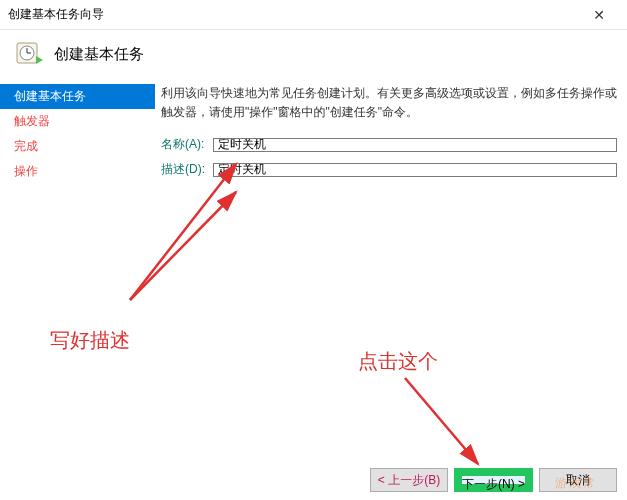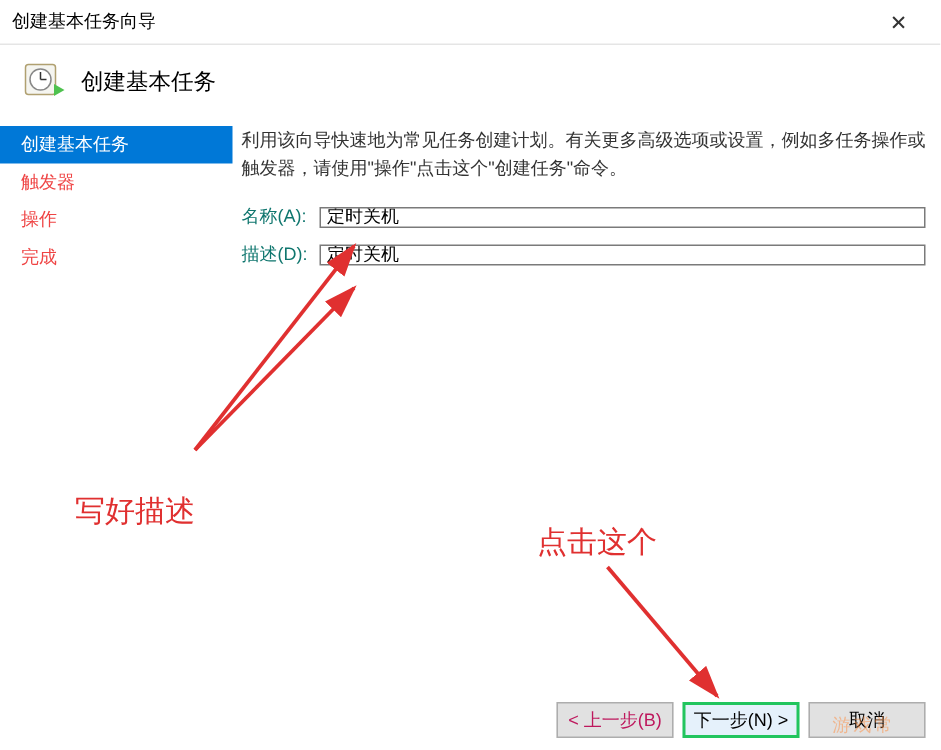--- a/index.html
+++ b/index.html
@@ -15,21 +15,21 @@
 .sidebar .step { padding: 4px 14px; font-size: 12px; color: #ef4444; cursor: pointer; }
 .sidebar .step.active { background: #0078d7; color: #fff; }
 .main { flex: 1; padding: 0 10px 0 6px; }
 .intro { font-size: 12px; color: #333; line-height: 1.6; margin-bottom: 14px; }
 .form-row { display: flex; align-items: center; margin-bottom: 8px; }
 .form-row label { width: 52px; font-size: 12px; color: #0f766e; }
 .form-row input { flex: 1; height: 14px; border: 1px solid #7a7a7a; padding: 0 4px; font-size: 12px; font-family: inherit; outline: none; }
 .footer { position: absolute; bottom: 8px; right: 10px; display: flex; gap: 6px; }
 .footer button { min-width: 78px; height: 24px; font-size: 12px; font-family: inherit; background: #e1e1e1; border: 1px solid #adadad; cursor: pointer; }
 .footer button:disabled { color: #be185d; cursor: default; }
-.footer .next { border: 2px solid #22c55e; background: #e5f1fb; }
+.footer .next { border: 8px solid #22c55e; background: #e5f1fb; }
 .annotation { position: absolute; color: #e03030; font-size: 20px; font-weight: 400; pointer-events: none; }
 .arrow-svg { position: absolute; pointer-events: none; }
 .watermark { position: absolute; right: 30px; bottom: 8px; color: rgba(255,140,60,0.5); font-size: 12px; font-weight: normal; letter-spacing: 2px; pointer-events: none; }
 </style>
 </head>
 <body>
 
 <div class="titlebar">
   <span class="title">创建基本任务向导</span>
   <span class="close">✕</span>
@@ -45,25 +45,25 @@
       <polygon points="20,16 27,20 20,24" fill="#4fc24f"></polygon>
     </svg>
   </span>
   <h1>创建基本任务</h1>
 </div>
 
 <div class="content">
   <div class="sidebar">
     <div class="step active">创建基本任务</div>
     <div class="step">触发器</div>
+    <div class="step">完成</div>
     <div class="step">操作</div>
-    <div class="step">完成</div>
   </div>
   <div class="main">
-    <p class="intro">利用该向导快速地为常见任务创建计划。有关更多高级选项或设置，例如多任务操作或触发器，请使用"操作"点击这个"创建任务"命令。</p>
+    <p class="intro">利用该向导快速地为常见任务创建计划。有关更多高级选项或设置，例如多任务操作或触发器，请使用"操作"窗格中的"创建任务"命令。</p>
     <div class="form-row">
       <label>名称(A):</label>
       <input type="text" value="定时关机" style="">
     </div>
     <div class="form-row">
       <label>描述(D):</label>
       <input type="text" value="定时关机" style="">
     </div>
   </div>
 </div>

